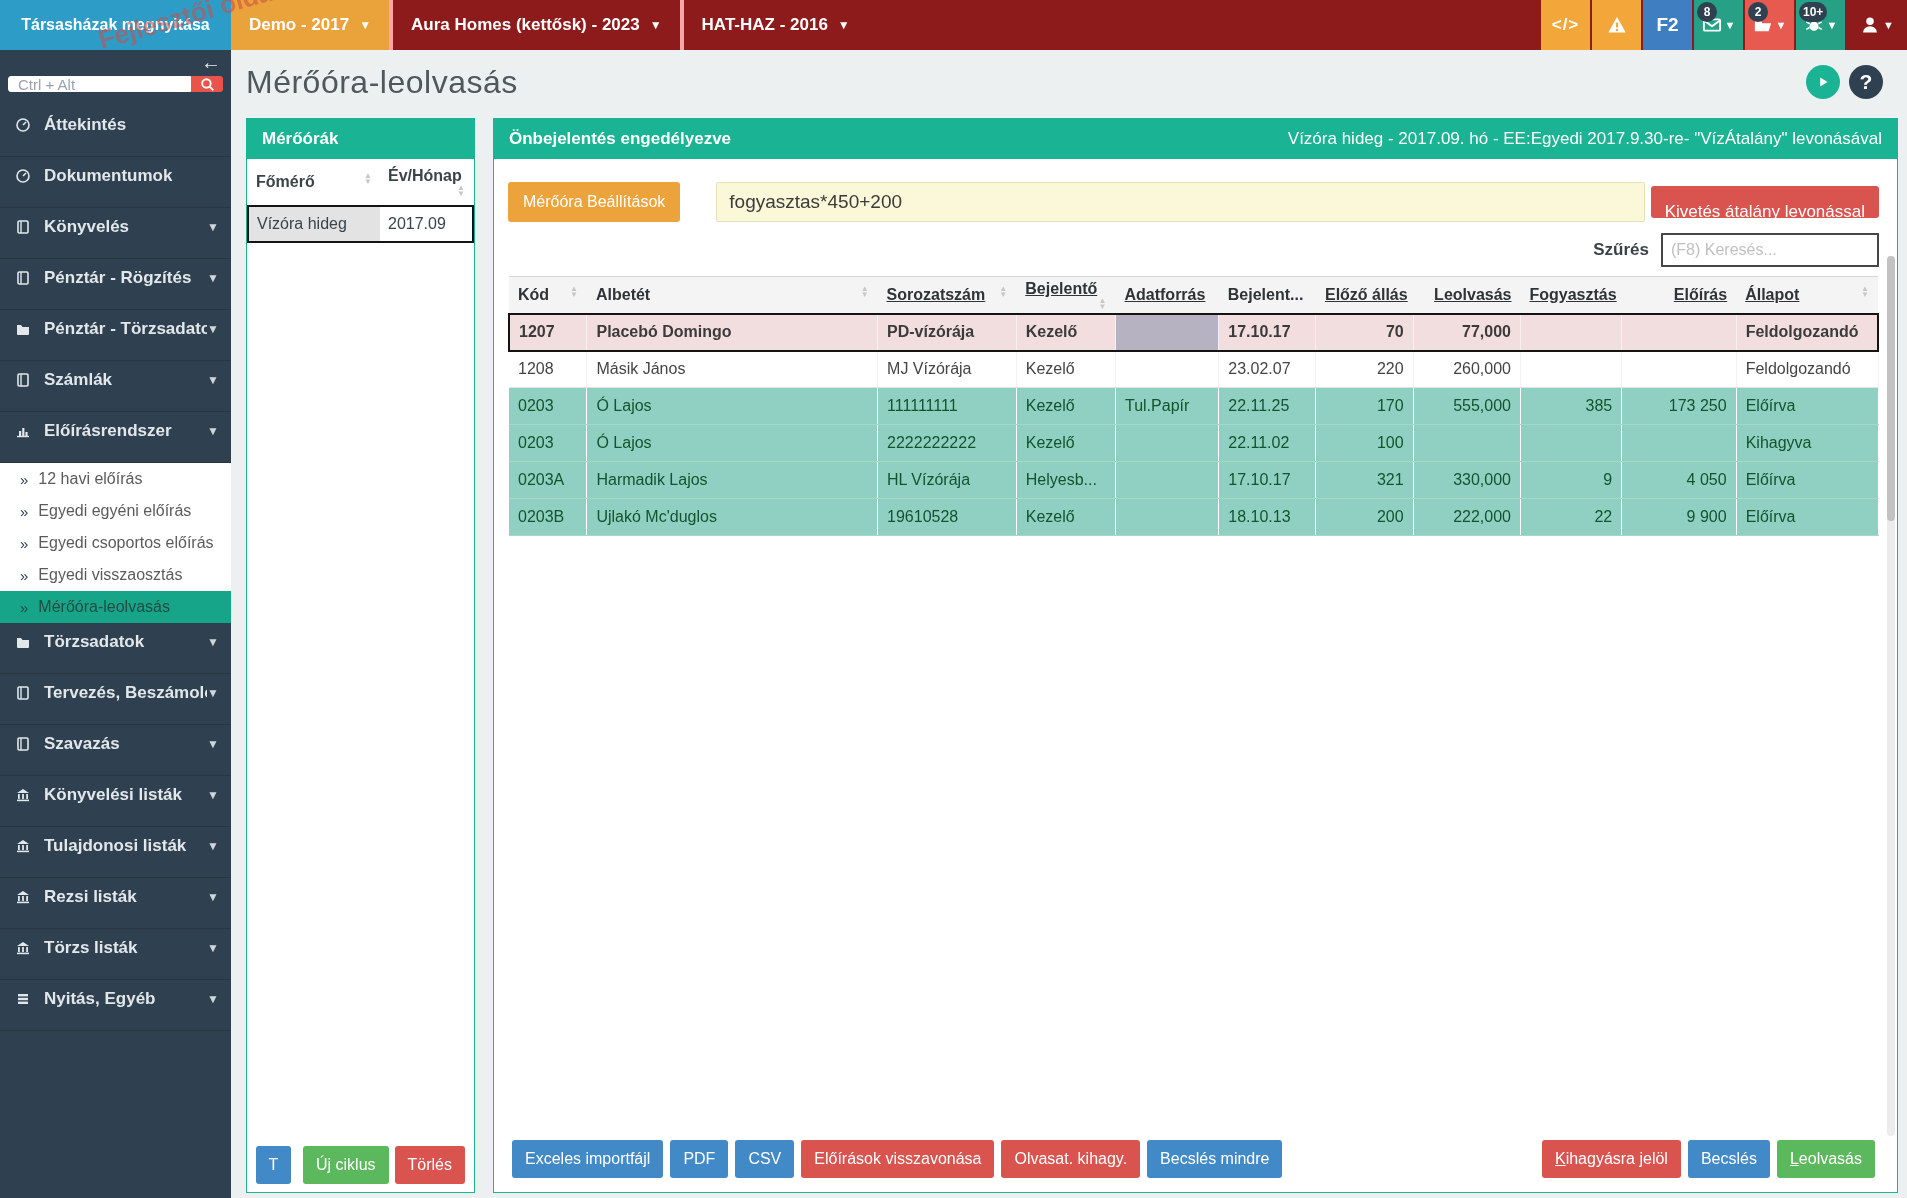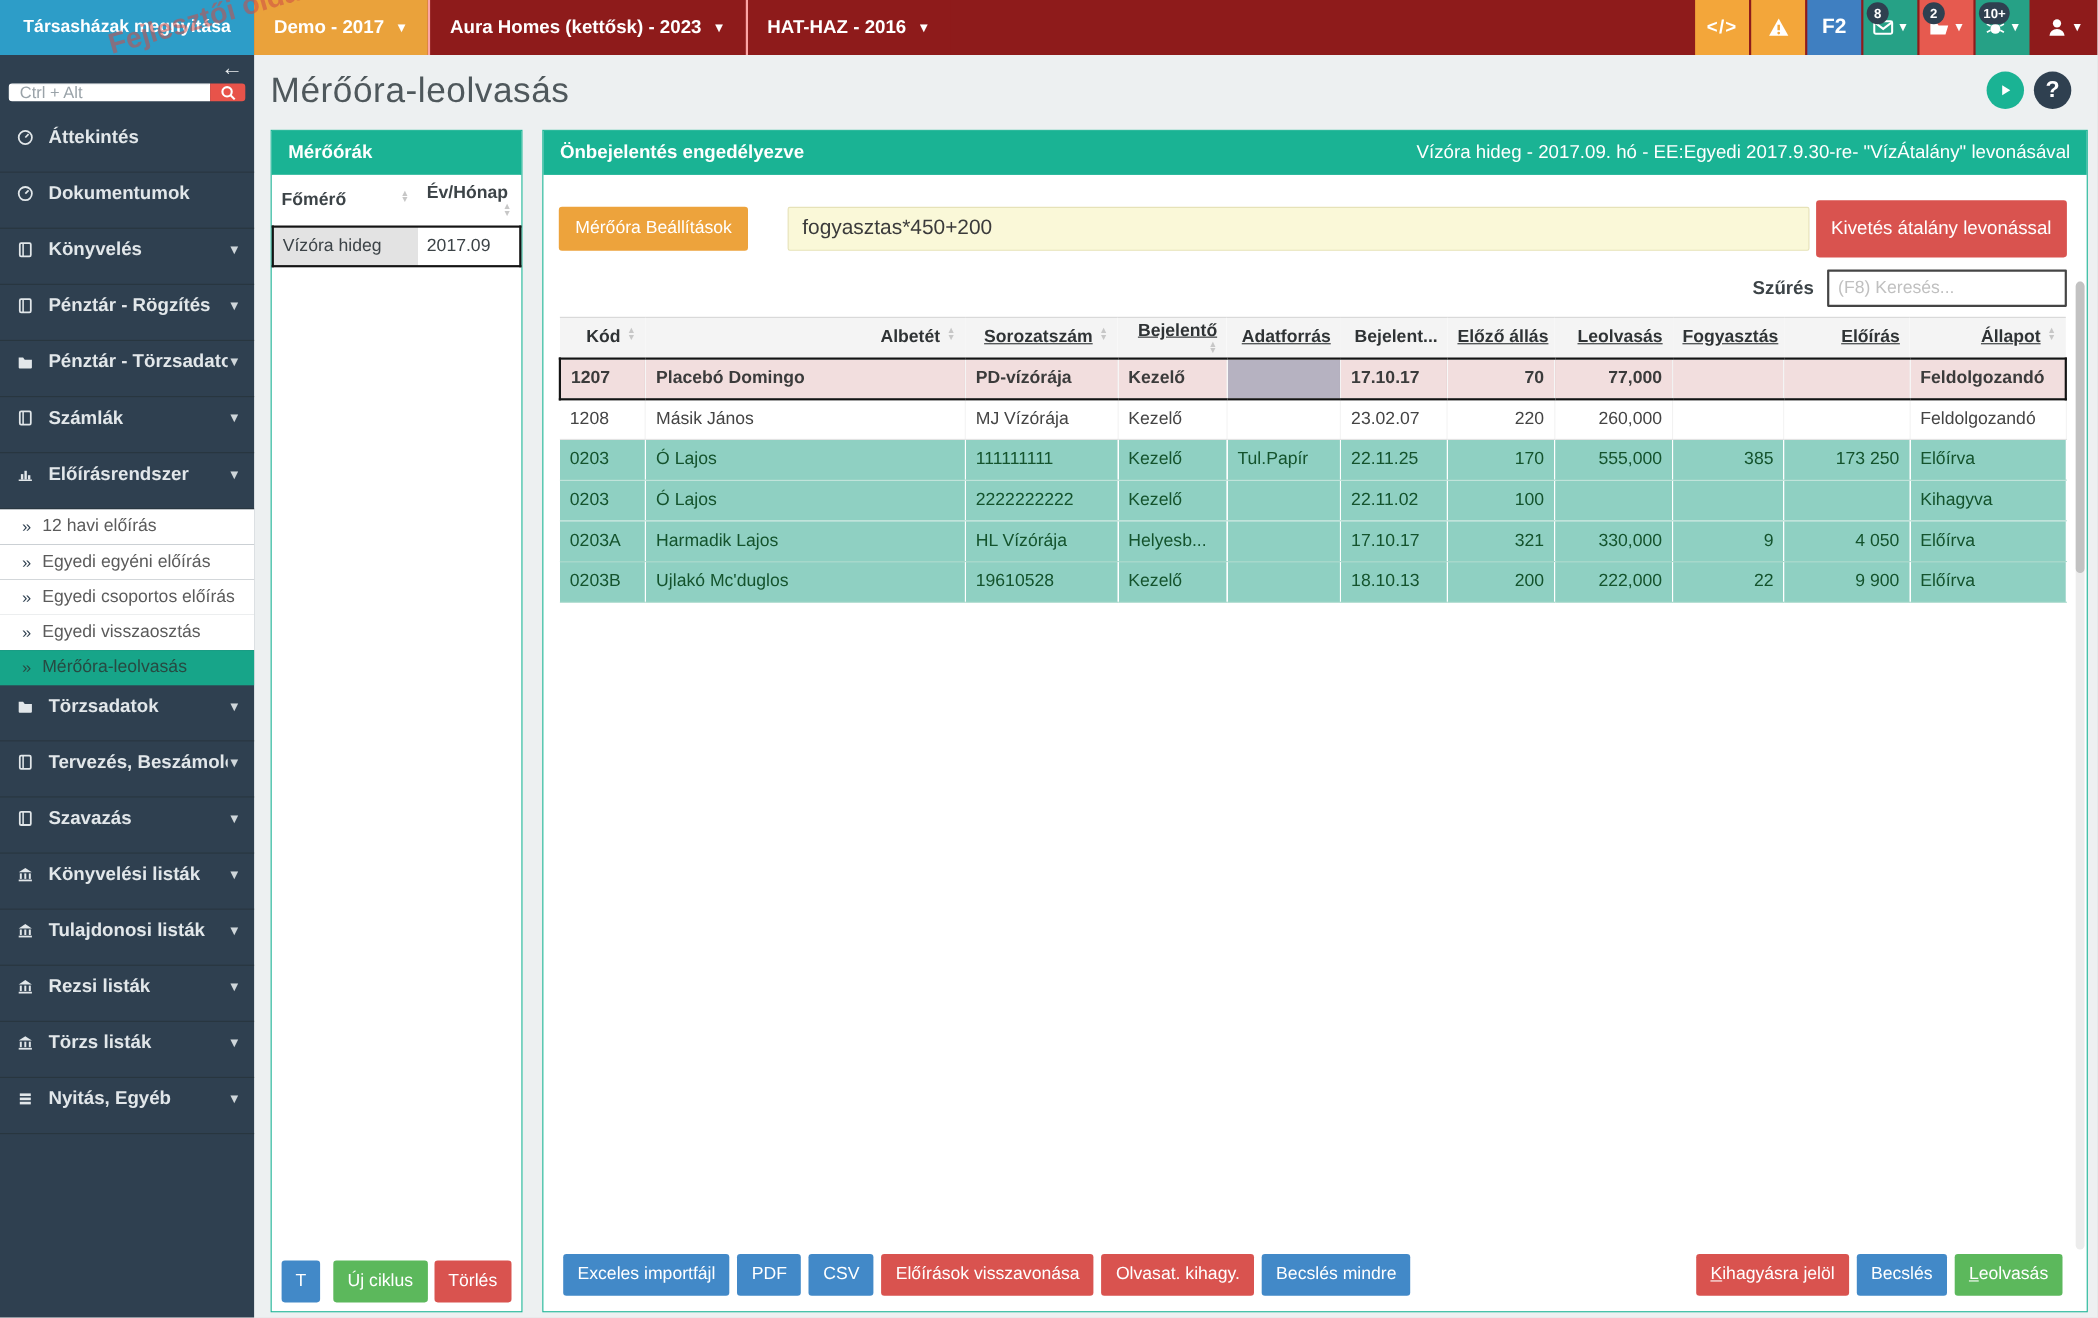--- a/index.html
+++ b/index.html
@@ -6,21 +6,21 @@
   body{font-family:"Liberation Sans","DejaVu Sans",sans-serif;background:#c9cdcf;}
   .app{position:relative;width:1907px;height:1198px;background:#edf0f1;overflow:hidden;}
 
   
   .topbar{position:absolute;top:0;left:0;right:0;height:50px;background:#8e1b1b;display:flex;align-items:stretch;z-index:3;}
   .watermark{position:absolute;left:95px;top:26px;transform:rotate(-16deg);transform-origin:left top;
     font-size:26px;font-weight:700;color:rgba(205,75,70,.55);z-index:6;pointer-events:none;white-space:nowrap;}
   .open-btn{width:231px;background:#2d9dc8;color:#fff;font-weight:700;font-size:16px;display:flex;align-items:center;justify-content:center;cursor:pointer;}
   .tabs{display:flex;align-items:stretch;}
   .tab{display:flex;align-items:center;gap:10px;padding:0 18px;color:#fff;font-weight:700;font-size:17px;background:#8e1b1b;cursor:pointer;}
-  .tab+.tab{border-left:2px solid #fca5a5;}
+  .tab+.tab{border-left:4px solid #fca5a5;}
   .tab.active{background:#eaa23b;border-left:none;}
   .chev{font-size:12px;line-height:1;}
   .top-spacer{flex:1;}
   .top-icons{display:flex;align-items:stretch;gap:2px;}
   .tile{position:relative;width:49px;display:flex;align-items:center;justify-content:center;color:#fff;cursor:pointer;}
   .tile .glyph{display:flex;align-items:center;gap:3px;}
   .tile .code-txt{font-weight:700;font-size:17px;letter-spacing:1px;}
   .tile .f2-txt{font-weight:700;font-size:19px;}
   .badge{position:absolute;top:2px;left:3px;min-width:20px;height:20px;padding:0 4px;border-radius:11px;background:#2f4050;
     color:#fff;font-size:12px;font-weight:700;display:flex;align-items:center;justify-content:center;box-sizing:border-box;}
@@ -74,30 +74,30 @@
   .mrow td:last-child{border-right:2px solid #141414;}
   .sort{display:inline-flex;flex-direction:column;margin-left:6px;vertical-align:middle;color:#c7c7c7;float:right;}
   .sort i{font-style:normal;font-size:8px;line-height:6px;}
 
   
   .main-body{flex:1;display:flex;flex-direction:column;padding:11px 18px 10px 14px;position:relative;min-height:0;}
   .controls{display:flex;align-items:center;margin-top:12px;}
   .settings-btn{height:40px;padding:0 15px;background:#eda33c;color:#fff;border:none;border-radius:3px;font-size:16px;cursor:pointer;font-family:inherit;}
   .formula{flex:1;height:40px;margin:0 3px 0 36px;background:#faf8d8;border:1px solid #e6e2b8;border-radius:2px;
     font-size:19px;color:#3b3b3b;padding:0 12px;outline:none;font-family:inherit;box-sizing:border-box;}
-  .kivetes-btn{height:52px;margin-left:3px;padding:16px 14px;background:#d9534f;color:#fff;border:none;border-radius:3px;font-size:17px;cursor:pointer;font-family:inherit;white-space:nowrap;}
+  .kivetes-btn{height:32px;margin-left:3px;padding:16px 14px;background:#d9534f;color:#fff;border:none;border-radius:3px;font-size:17px;cursor:pointer;font-family:inherit;white-space:nowrap;}
   .filter-row{display:flex;align-items:center;justify-content:flex-end;gap:12px;margin-top:11px;}
   .filter-row .flabel{font-weight:700;font-size:17px;color:#3c4347;}
   .filter-row input{width:198px;height:30px;border:2px solid #454545;border-radius:1px;padding:0 8px;font-size:16px;color:#333;outline:none;font-family:inherit;}
   .filter-row input::placeholder{color:#c0c0c0;}
 
   
   .dtable{width:100%;border-collapse:collapse;table-layout:fixed;margin-top:9px;font-size:16px;color:#444;}
   .dtable th{height:37px;box-sizing:border-box;background:#f4f4f4;border-top:1px solid #d5d5d5;border-bottom:1px solid #c3c3c3;
-    font-weight:700;color:#2f3335;text-align:right;padding:0 9px;white-space:nowrap;overflow:hidden;}
+    font-weight:700;color:#2f3335;text-align:left;padding:0 9px;white-space:nowrap;overflow:hidden;}
   .dtable th.u .hl{text-decoration:underline;cursor:pointer;}
   .dtable th.ar{text-align:right;}
   .dtable td{height:37px;box-sizing:border-box;padding:0 9px;white-space:nowrap;overflow:hidden;border-right:1px solid rgba(0,0,0,.05);}
   .dtable td.ar{text-align:right;}
   .row-white td{background:#fff;border-bottom:1px solid #e3e3e3;}
   .row-teal td{background:#8fd0c2;border-bottom:1px solid #a6d8ca;border-right:1px solid rgba(255,255,255,.5);color:#14532d;}
   .row-pink td{background:#f2dede;border-top:2px solid #141414;border-bottom:2px solid #141414;font-weight:600;color:#3b3b3b;}
   .row-pink td:first-child{border-left:2px solid #141414;}
   .row-pink td:last-child{border-right:2px solid #141414;}
   td.cell-gray{background:#b6b2c1 !important;}

